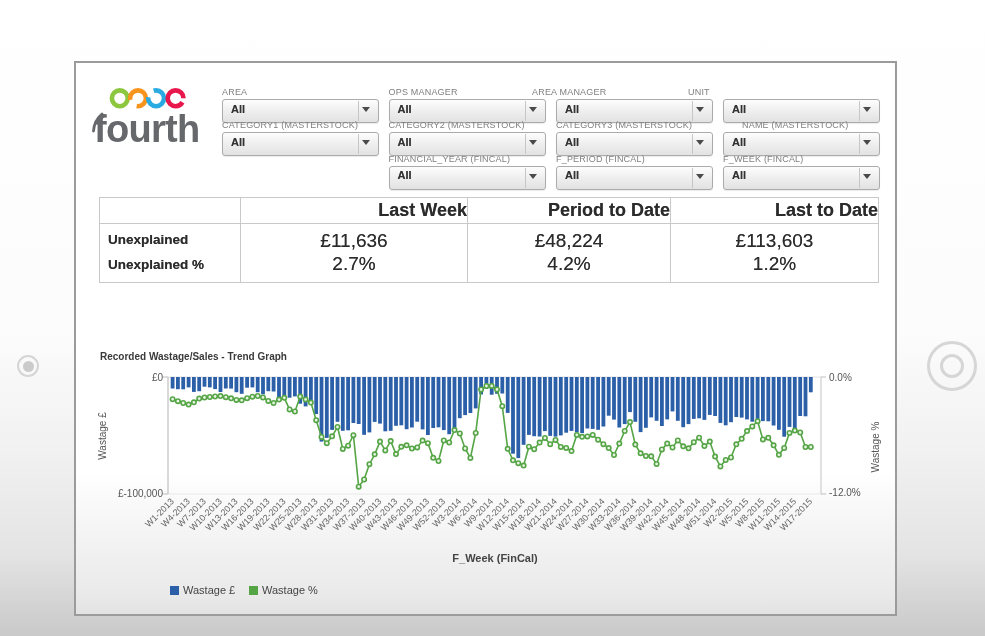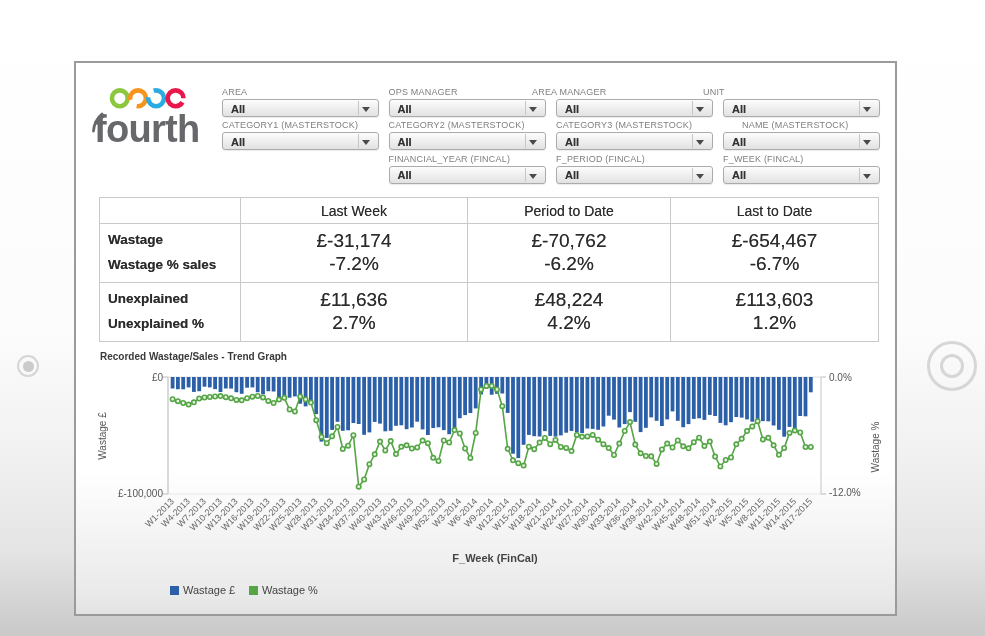--- a/index.html
+++ b/index.html
@@ -1,25 +1,25 @@
 <!DOCTYPE html>
 <html><head><meta charset="utf-8">
 <style>
 *{margin:0;padding:0;box-sizing:border-box}
 html,body{width:985px;height:636px;overflow:hidden}
 body{font-family:"Liberation Sans",sans-serif;background:linear-gradient(180deg,#ffffff 0%,#fcfcfc 52%,#f1f1f1 71%,#e4e4e4 87%,#c9c9c9 100%);position:relative}
 .card{position:absolute;left:74px;top:61px;width:823px;height:555px;background:linear-gradient(180deg,#ffffff 0%,#ffffff 74%,#e9e9e9 97%,#e2e2e2 100%);border:2px solid #9b9b9b}
 .flabel{position:absolute;font-size:9px;color:#7f7f7f;letter-spacing:.2px}
-.sel{position:absolute;width:157px;height:18px;border:1px solid #ababab;border-radius:3px;background:linear-gradient(180deg,#fdfdfd 0%,#f0f0f0 45%,#e2e2e2 100%);box-shadow:0 1px 1px rgba(0,0,0,.08)}
+.sel{position:absolute;width:157px;height:24px;border:1px solid #ababab;border-radius:3px;background:linear-gradient(180deg,#fdfdfd 0%,#f0f0f0 45%,#e2e2e2 100%);box-shadow:0 1px 1px rgba(0,0,0,.08)}
 .sel b{position:absolute;left:8px;top:2.5px;font-size:11px;color:#333;text-shadow:0 0 .5px rgba(40,40,40,.6)}
 .sel .arr{position:absolute;right:8px;top:7px;width:0;height:0;border-left:4.5px solid transparent;border-right:4.5px solid transparent;border-top:5px solid #4a4a4a}
 .sel .sep{position:absolute;right:19px;top:1px;bottom:1px;width:1px;background:#c6c6c6}
 table.kpi{position:absolute;left:99px;top:197px;width:779px;border-collapse:collapse;table-layout:fixed}
 table.kpi td,table.kpi th{border:1px solid #c9c9c9;color:#2b2b2b;vertical-align:middle;text-shadow:0 0 .5px rgba(40,40,40,.65)}
-table.kpi th{height:26px;font-size:14px;font-weight:normal;text-align:center}
+table.kpi th{height:26px;font-size:18px;font-weight:bold;text-align:right}
 table.kpi td.lab{font-size:13.5px;font-weight:bold;text-align:left;padding-left:8px;line-height:1.85}
 table.kpi td.val{font-size:19px;text-align:center;line-height:1.2}
 </style></head><body>
 <div style="position:absolute;inset:0;filter:blur(0.3px)">
 <div style="position:absolute;left:17px;top:355px;width:22px;height:22px;border:2px solid #d5d5d5;border-radius:50%"></div>
 <div style="position:absolute;left:22.5px;top:360.5px;width:11px;height:11px;background:#cbcbcb;border-radius:50%"></div>
 <div style="position:absolute;left:927px;top:341px;width:50px;height:50px;border:3px solid #d6d6d6;border-radius:50%"></div>
 <div style="position:absolute;left:940px;top:354px;width:24px;height:24px;border:3px solid #d6d6d6;border-radius:50%"></div>
 <div class="card"></div>
 <svg style="position:absolute;left:90px;top:78px" width="130" height="85" viewBox="0 0 130 85">
@@ -43,21 +43,21 @@
       <b>All</b>
       <span class="sep"></span>
       <span class="arr"></span>
     </div>
 <div class="flabel" style="left:532px;top:86.5px">AREA MANAGER</div>
 <div class="sel" style="left:556px;top:99px">
       <b>All</b>
       <span class="sep"></span>
       <span class="arr"></span>
     </div>
-<div class="flabel" style="left:703px;top:86.5px">UNIT</div>
+<div class="flabel" style="left:688px;top:86.5px">UNIT</div>
 <div class="sel" style="left:723px;top:99px">
       <b>All</b>
       <span class="sep"></span>
       <span class="arr"></span>
     </div>
 <div class="flabel" style="left:222px;top:119.5px">CATEGORY1 (MASTERSTOCK)</div>
 <div class="sel" style="left:222px;top:132px">
       <b>All</b>
       <span class="sep"></span>
       <span class="arr"></span>
@@ -104,26 +104,20 @@
         <col style="width:227px">
         <col style="width:203px">
         <col style="width:208px">
       </colgroup>
 <tbody>
         <tr>
           <th></th>
           <th>Last Week</th>
           <th>Period to Date</th>
           <th>Last to Date</th>
-        </tr>
-<tr style="height:59px">
-<td class="lab">Wastage<br>Wastage&nbsp;%&nbsp;sales</td>
-<td class="val">£-31,174<br>-7.2%</td>
-<td class="val">£-70,762<br>-6.2%</td>
-<td class="val">£-654,467<br>-6.7%</td>
         </tr>
 <tr style="height:59px">
 <td class="lab">Unexplained<br>Unexplained&nbsp;%</td>
 <td class="val">£11,636<br>2.7%</td>
 <td class="val">£48,224<br>4.2%</td>
 <td class="val">£113,603<br>1.2%</td>
         </tr>
 </tbody>
     </table>
 <svg style="position:absolute;left:0;top:0" width="985" height="636" viewBox="0 0 985 636">

